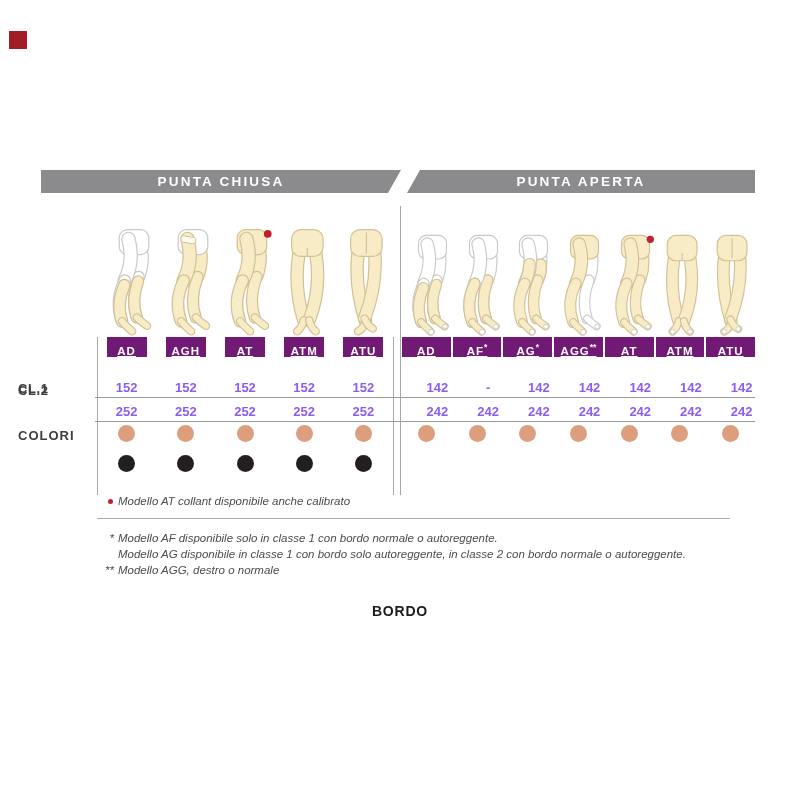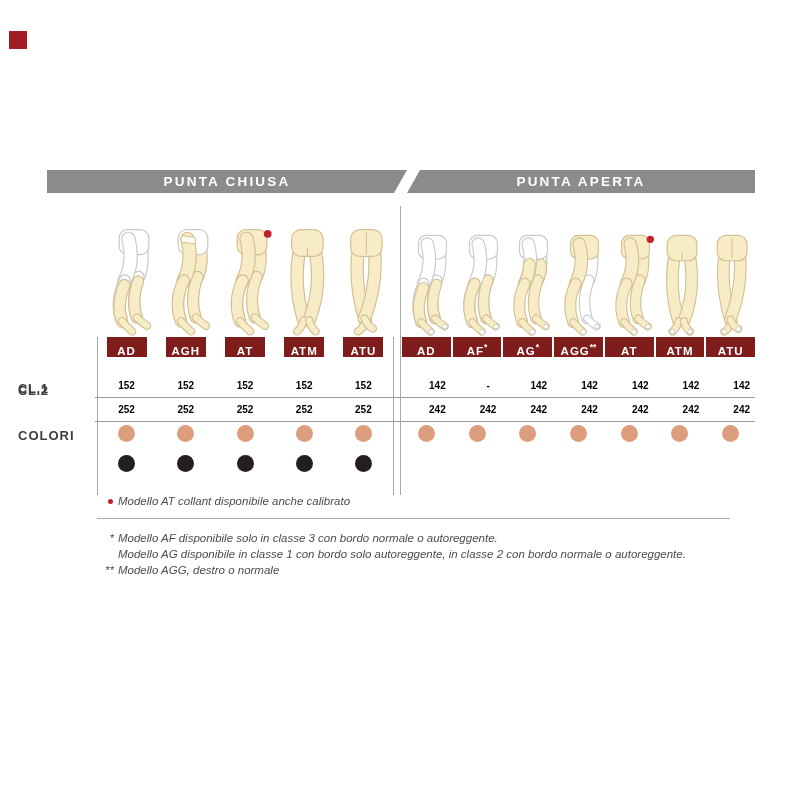--- a/index.html
+++ b/index.html
@@ -1,37 +1,37 @@
 <!DOCTYPE html>
 <html><head>
 <meta charset="utf-8">
 <style>
   html,body{margin:0;padding:0;background:#fff;}
   .canvas{position:relative;width:800px;height:800px;background:#fff;overflow:hidden;
           font-family:"Liberation Sans",sans-serif;}
   .logo{position:absolute;left:9px;top:31px;width:18px;height:18px;background:#a01d23;}
   .bar{position:absolute;top:170px;height:23px;background:#8b8b8d;color:#fff;display:flex;
        align-items:center;justify-content:center;font-weight:bold;font-size:13.5px;letter-spacing:2.2px;}
-  .bar-left{left:47px;width:360px;clip-path:polygon(0 0,100% 0,calc(100% - 13px) 100%,0 100%);align-items:center;}
+  .bar-left{left:41px;width:360px;clip-path:polygon(0 0,100% 0,calc(100% - 13px) 100%,0 100%);align-items:center;}
   .bar-right{left:407px;width:348px;clip-path:polygon(13px 0,100% 0,100% 100%,0 100%);justify-content:center;}
   .figs{position:absolute;top:212px;height:124px;display:flex;align-items:flex-end;}
   .figs-left{left:97px;width:296px;}
   .figs-right{left:401px;width:355px;}
   .fig-cell{flex:1;display:flex;justify-content:center;align-items:flex-end;height:100%;}
   .badges{position:absolute;top:337px;height:20px;display:flex;}
   .badges-left{left:97px;width:296px;}
   .badges-right{left:401px;width:355px;}
   .badge-cell{flex:1;display:flex;justify-content:center;}
   .badges-right .badge-cell{padding:0 1px;}
-  .badge{background:#7f1d1d;color:#fff;font-weight:bold;font-size:11.5px;letter-spacing:1px;
-         height:20px;line-height:20px;text-align:center;}
+  .badge{background:#701a75;color:#fff;font-weight:bold;font-size:11.5px;letter-spacing:1px;
+         height:20px;line-height:20px;text-align:center;text-decoration:underline;}
   .badges-left .badge{width:40px;}
   .badges-right .badge{width:100%;}
   .badge sup{font-size:8.5px;letter-spacing:0;}
-  .vals{position:absolute;height:16px;display:flex;font-weight:bold;font-size:10px;color:#000000;}
+  .vals{position:absolute;height:16px;display:flex;font-weight:bold;font-size:13px;color:#8b5cf6;}
   .vals span{flex:1;text-align:center;}
   .vals-l{left:97px;width:296px;}
   .vals-r{left:412px;width:355px;}
   .row-cl1{top:380px;} .row-cl2{top:404px;}
   .dots{position:absolute;height:18px;display:flex;}
   .dots-l{left:97px;width:296px;}
   .dots-r{left:401px;width:355px;}
   .dots .dot-cell{flex:1;display:flex;justify-content:center;align-items:center;}
   .dot{width:17px;height:17px;border-radius:50%;}
   .row-dots1{top:424px;} .row-dots2{top:454px;}
@@ -459,30 +459,31 @@
 
   <div class="fnote-dot">
     <span class="bullet"></span>
     <span>Modello AT collant disponibile anche calibrato</span>
   </div>
 
   <div class="fnotes">
 
       <div class="fn-row">
         <span class="mark">*</span>
-        <span>Modello AF disponibile solo in classe 3 con bordo normale o autoreggente.</span>
+        <span>Modello AF disponibile solo in classe 1 con bordo normale o autoreggente.</span>
       </div>
 
       <div class="fn-row">
         <span class="mark"></span>
         <span>Modello AG disponibile in classe 1 con bordo solo autoreggente, in classe 2 con bordo normale o autoreggente.</span>
       </div>
 
       <div class="fn-row">
         <span class="mark">**</span>
         <span>Modello AGG, destro o normale</span>
       </div>
     </div>
 
   <div class="bordo">
+    <div class="b-title">BORDO</div>
   </div>
 
 </div>
 
 </body></html>

